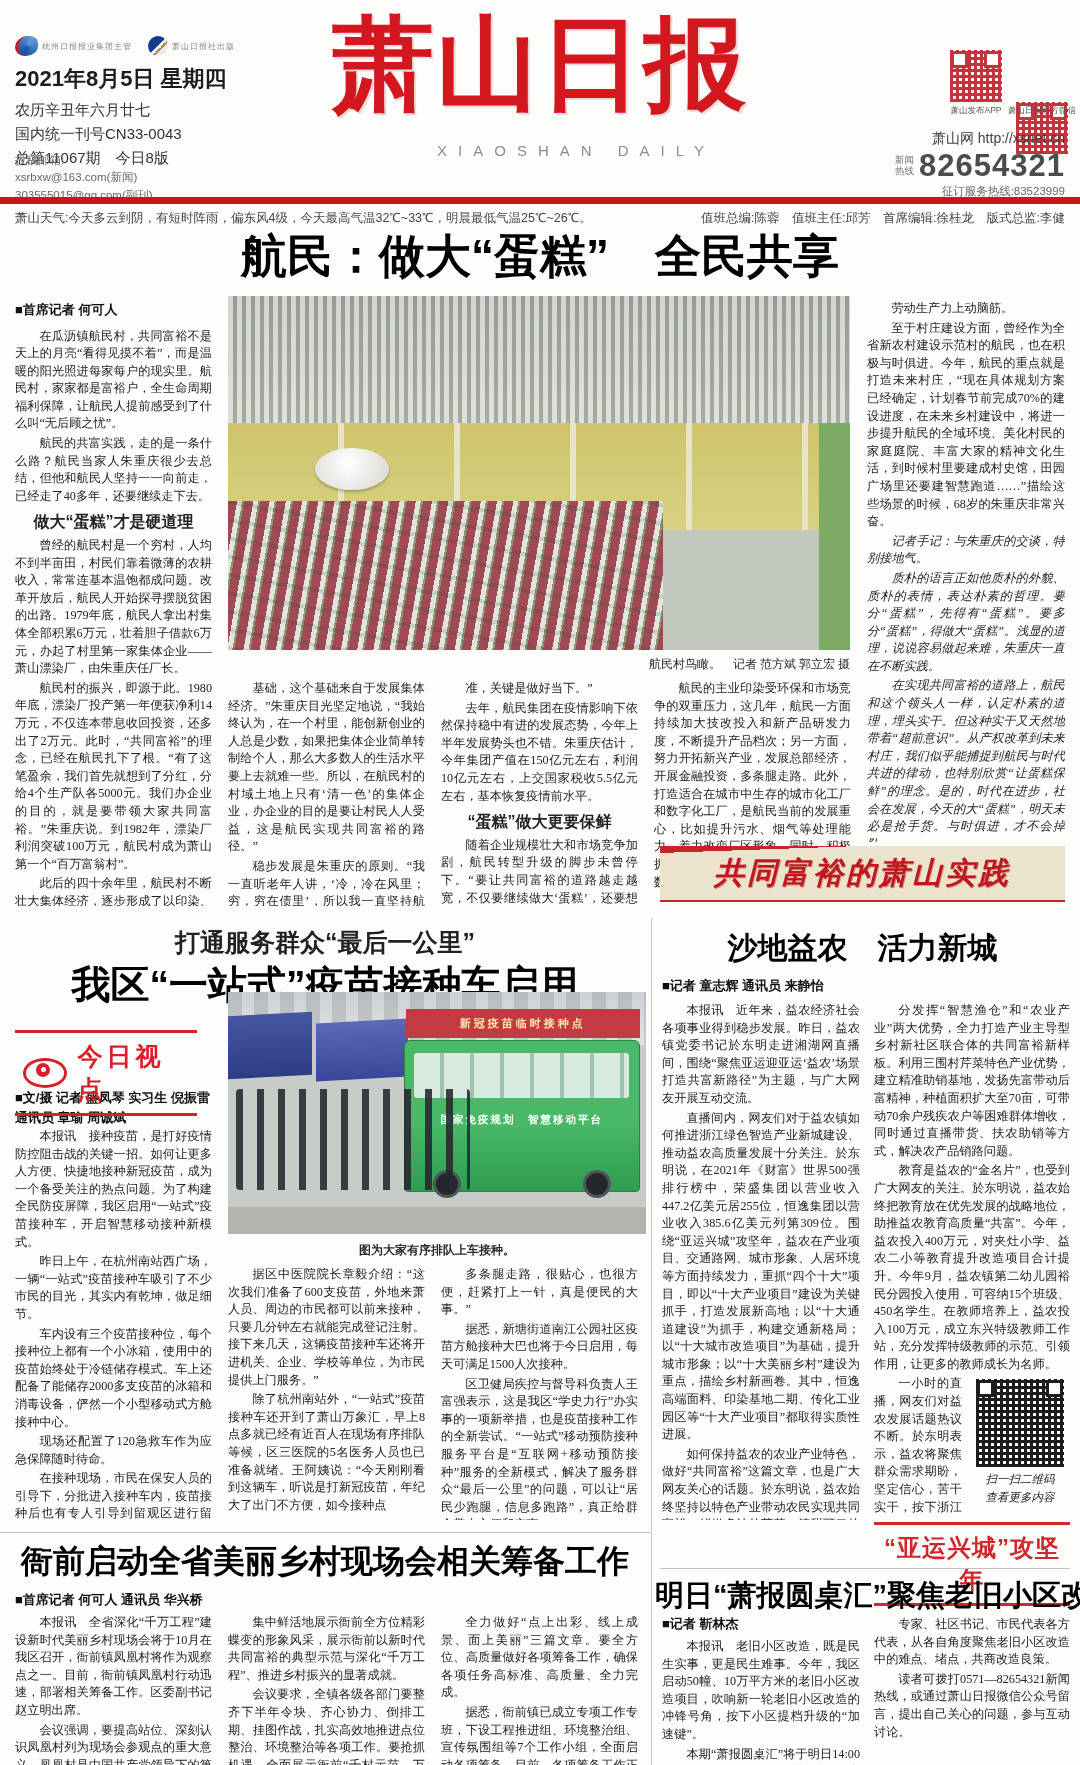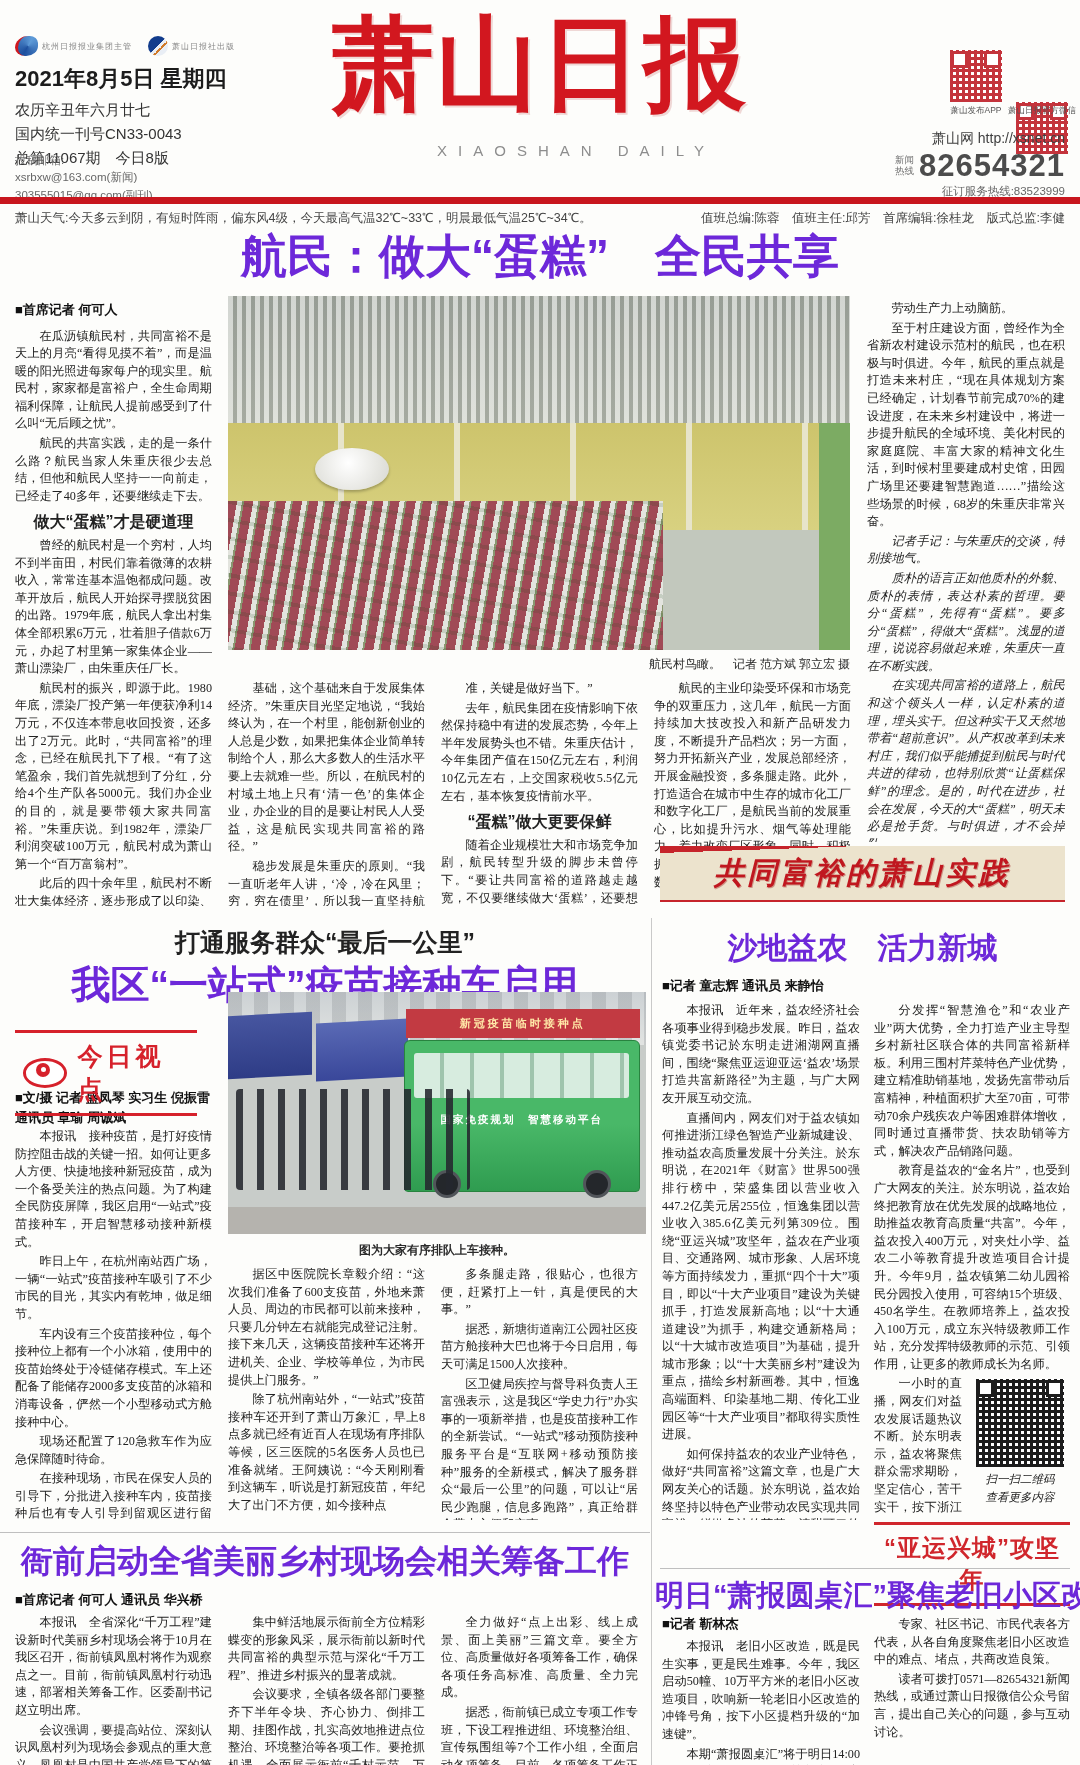--- a/index.html
+++ b/index.html
@@ -31,21 +31,21 @@
   .qr-label{font-size:8.5px;color:#555;text-align:center;}
   .website{font-size:14px;color:#404040;}
   .hotline{display:flex;align-items:center;gap:5px;}
   .hotline-lbls{font-size:9.5px;color:#707070;line-height:1.15;text-align:center;}
   .hotline-num{font-size:31px;font-weight:900;color:#4c4c4c;letter-spacing:1px;}
   .subscribe{font-size:11.5px;color:#666;}
   .redbar{background:#c8161e;}
   .strip{font-size:12.5px;color:#444;display:flex;justify-content:space-between;}
 
   
-  .headline{font-family:"Liberation Sans",sans-serif;font-weight:900;color:#6d28d9;text-align:center;white-space:nowrap;}
+  .headline{font-family:"Liberation Sans",sans-serif;font-weight:900;color:#000000;text-align:center;white-space:nowrap;}
   .kicker{font-family:"Liberation Sans",sans-serif;font-weight:bold;color:#222;text-align:center;}
   .byline{font-family:"Liberation Sans",sans-serif;font-weight:bold;font-size:13px;color:#111;line-height:1.5;}
   .col{font-size:12.2px;line-height:17.6px;text-align:justify;overflow:hidden;}
   .col p{margin:0 0 2px;text-indent:2em;}
   .col .subhead{font-family:"Liberation Sans",sans-serif;font-weight:bold;font-size:16px;text-indent:0;
       text-align:center;margin:8px 0 6px;}
   .notes p{font-style:italic;color:#1e1e1e;}
   .qr-wrap{float:right;width:100px;margin:4px 0 2px 8px;text-align:center;}
   .qr-wrap .qr{width:92px;height:92px;margin:0 auto;}
   .qr-cap{font-size:11.5px;font-style:italic;line-height:1.5;margin-top:4px;}
@@ -142,21 +142,21 @@
     <span class="hotline-lbls">
       <span style="display:block">新闻</span>
       <span style="display:block">热线</span>
     </span>
     <span class="hotline-num">82654321</span>
   </div>
   <div class="abs subscribe sans" style="right:15px;top:184px;">征订服务热线:83523999</div>
 
   <div class="abs redbar" style="left:0;top:197px;width:1080px;height:7px;"></div>
   <div class="abs strip sans" style="left:15px;top:210px;width:1050px;">
-    <span>萧山天气:今天多云到阴，有短时阵雨，偏东风4级，今天最高气温32℃~33℃，明晨最低气温25℃~34℃。</span>
+    <span>萧山天气:今天多云到阴，有短时阵雨，偏东风4级，今天最高气温32℃~33℃，明晨最低气温25℃~26℃。</span>
     <span>值班总编:陈蓉　值班主任:邱芳　首席编辑:徐桂龙　版式总监:李健</span>
   </div>
 
   <div class="abs headline" style="left:0;top:226px;width:1080px;font-size:46px;">航民：做大“蛋糕”　全民共享</div>
 
   <div class="abs col" style="left:15px;top:300px;width:197px;height:606px;">
     <p class="byline" style="text-indent:0;margin-bottom:8px;">■首席记者 何可人</p>
     <div>
         <p>在瓜沥镇航民村，共同富裕不是天上的月亮“看得见摸不着”，而是温暖的阳光照进每家每户的现实里。航民村，家家都是富裕户，全生命周期福利保障，让航民人提前感受到了什么叫“无后顾之忧”。</p>
         <p>航民的共富实践，走的是一条什么路？航民当家人朱重庆很少去总结，但他和航民人坚持一一向前走，已经走了40多年，还要继续走下去。</p>

